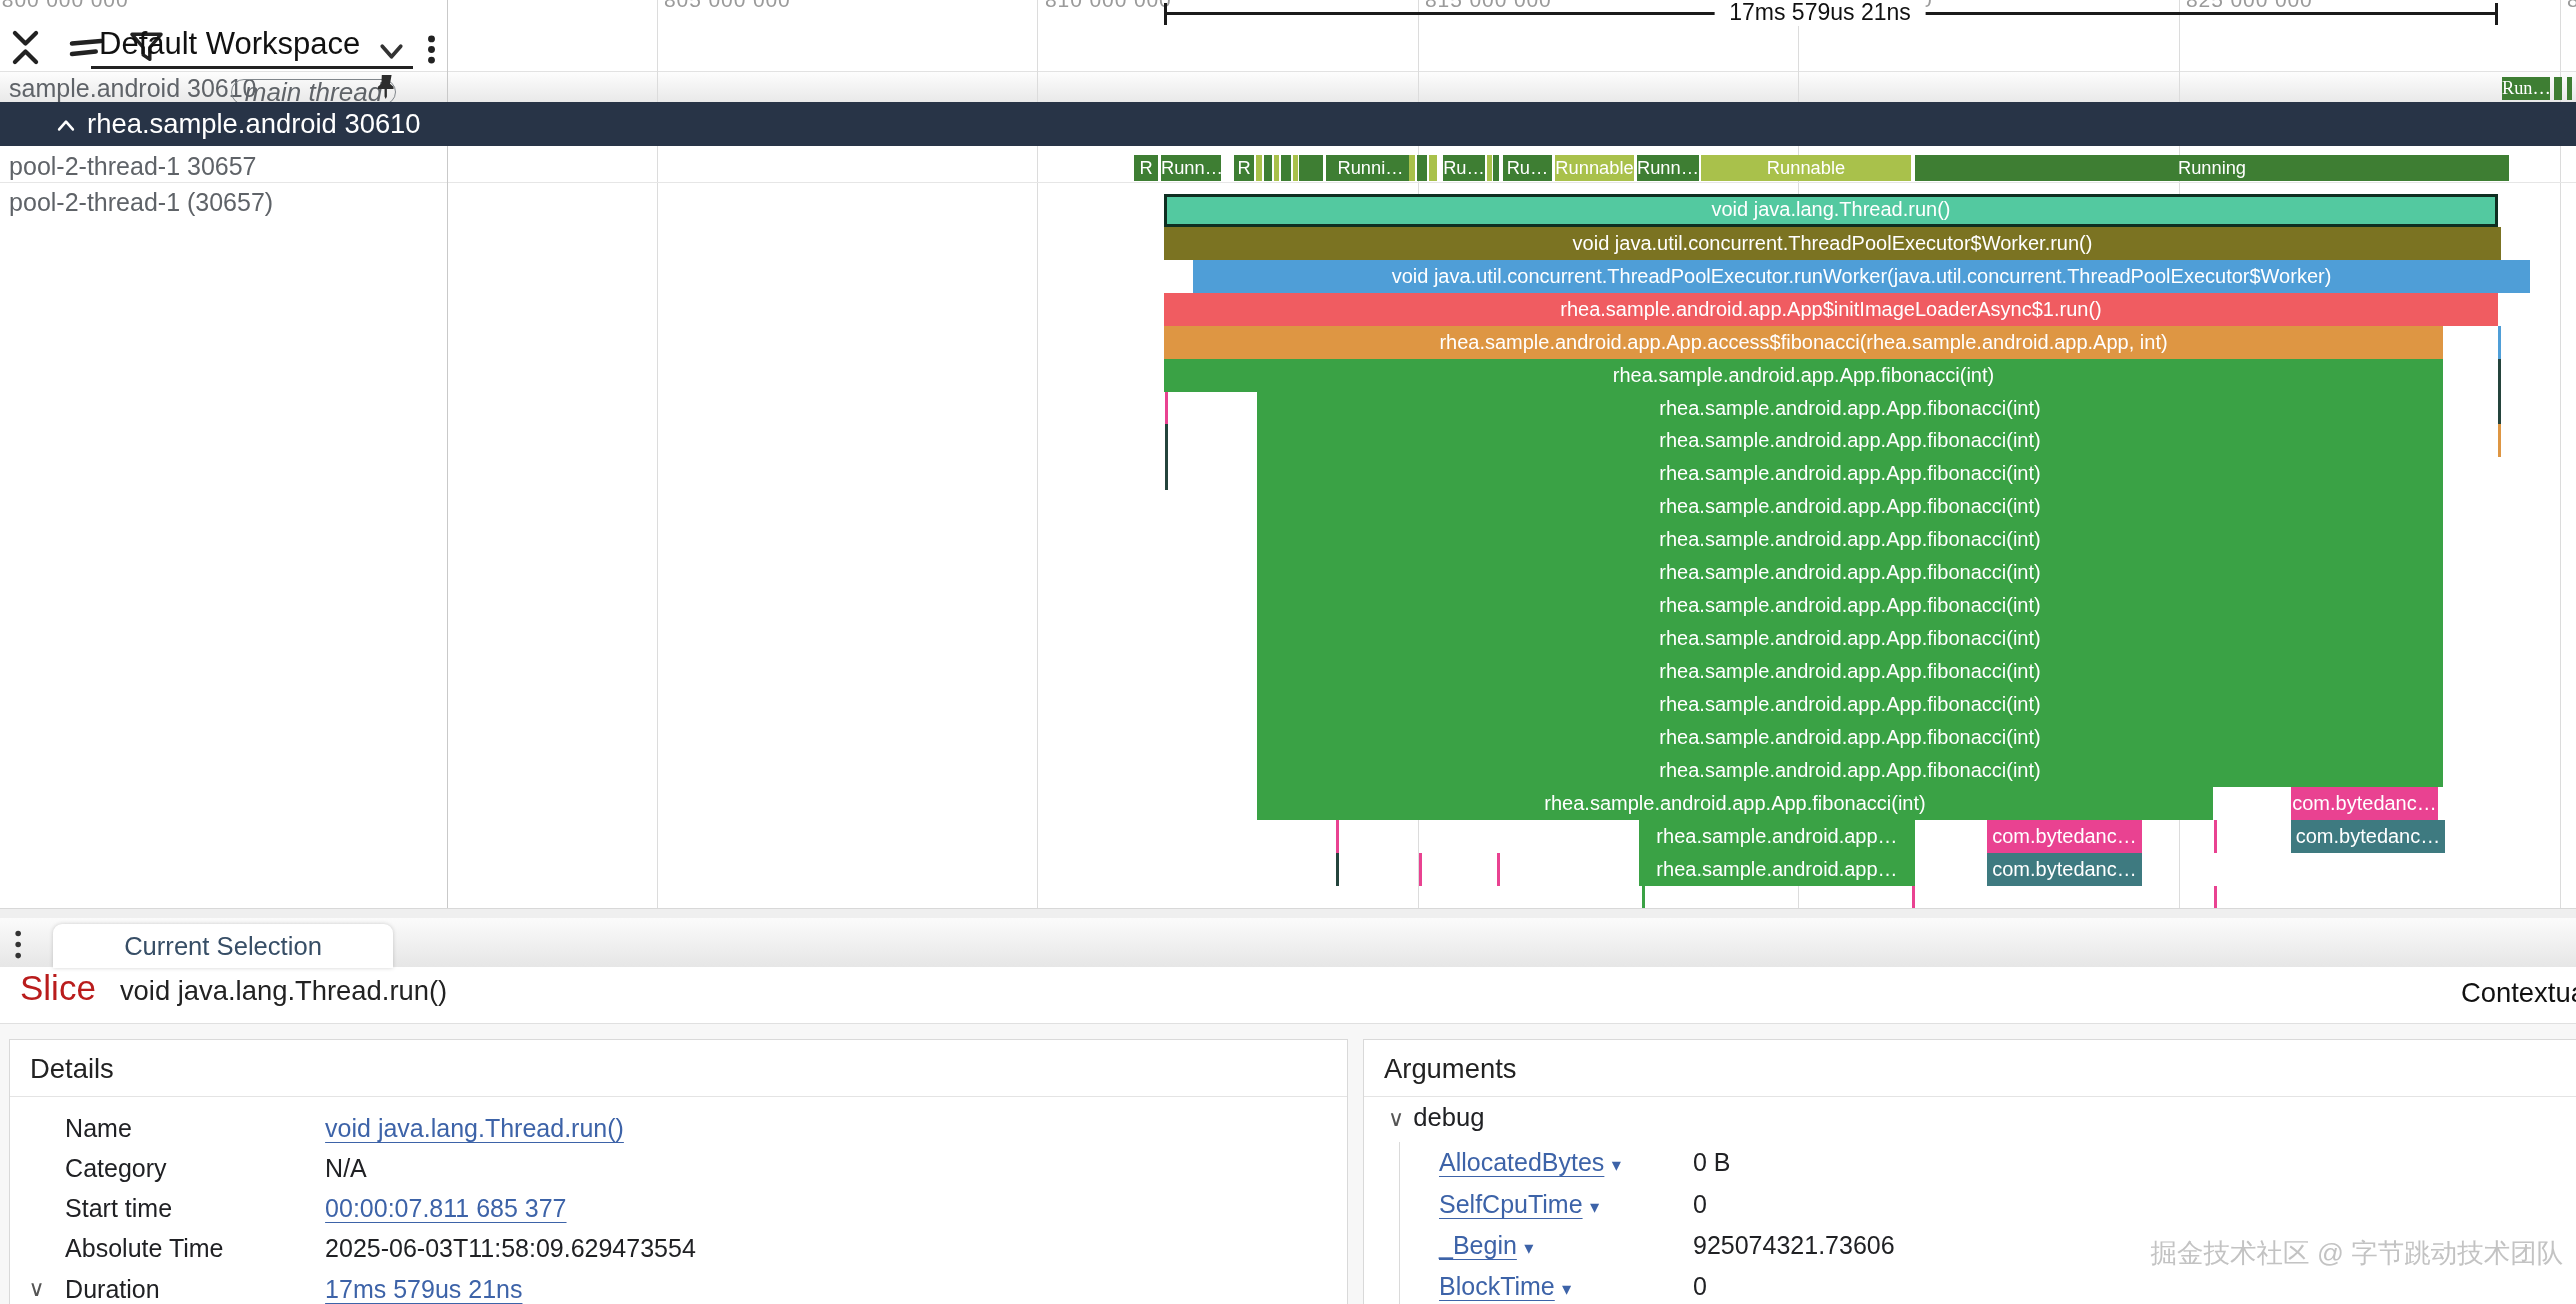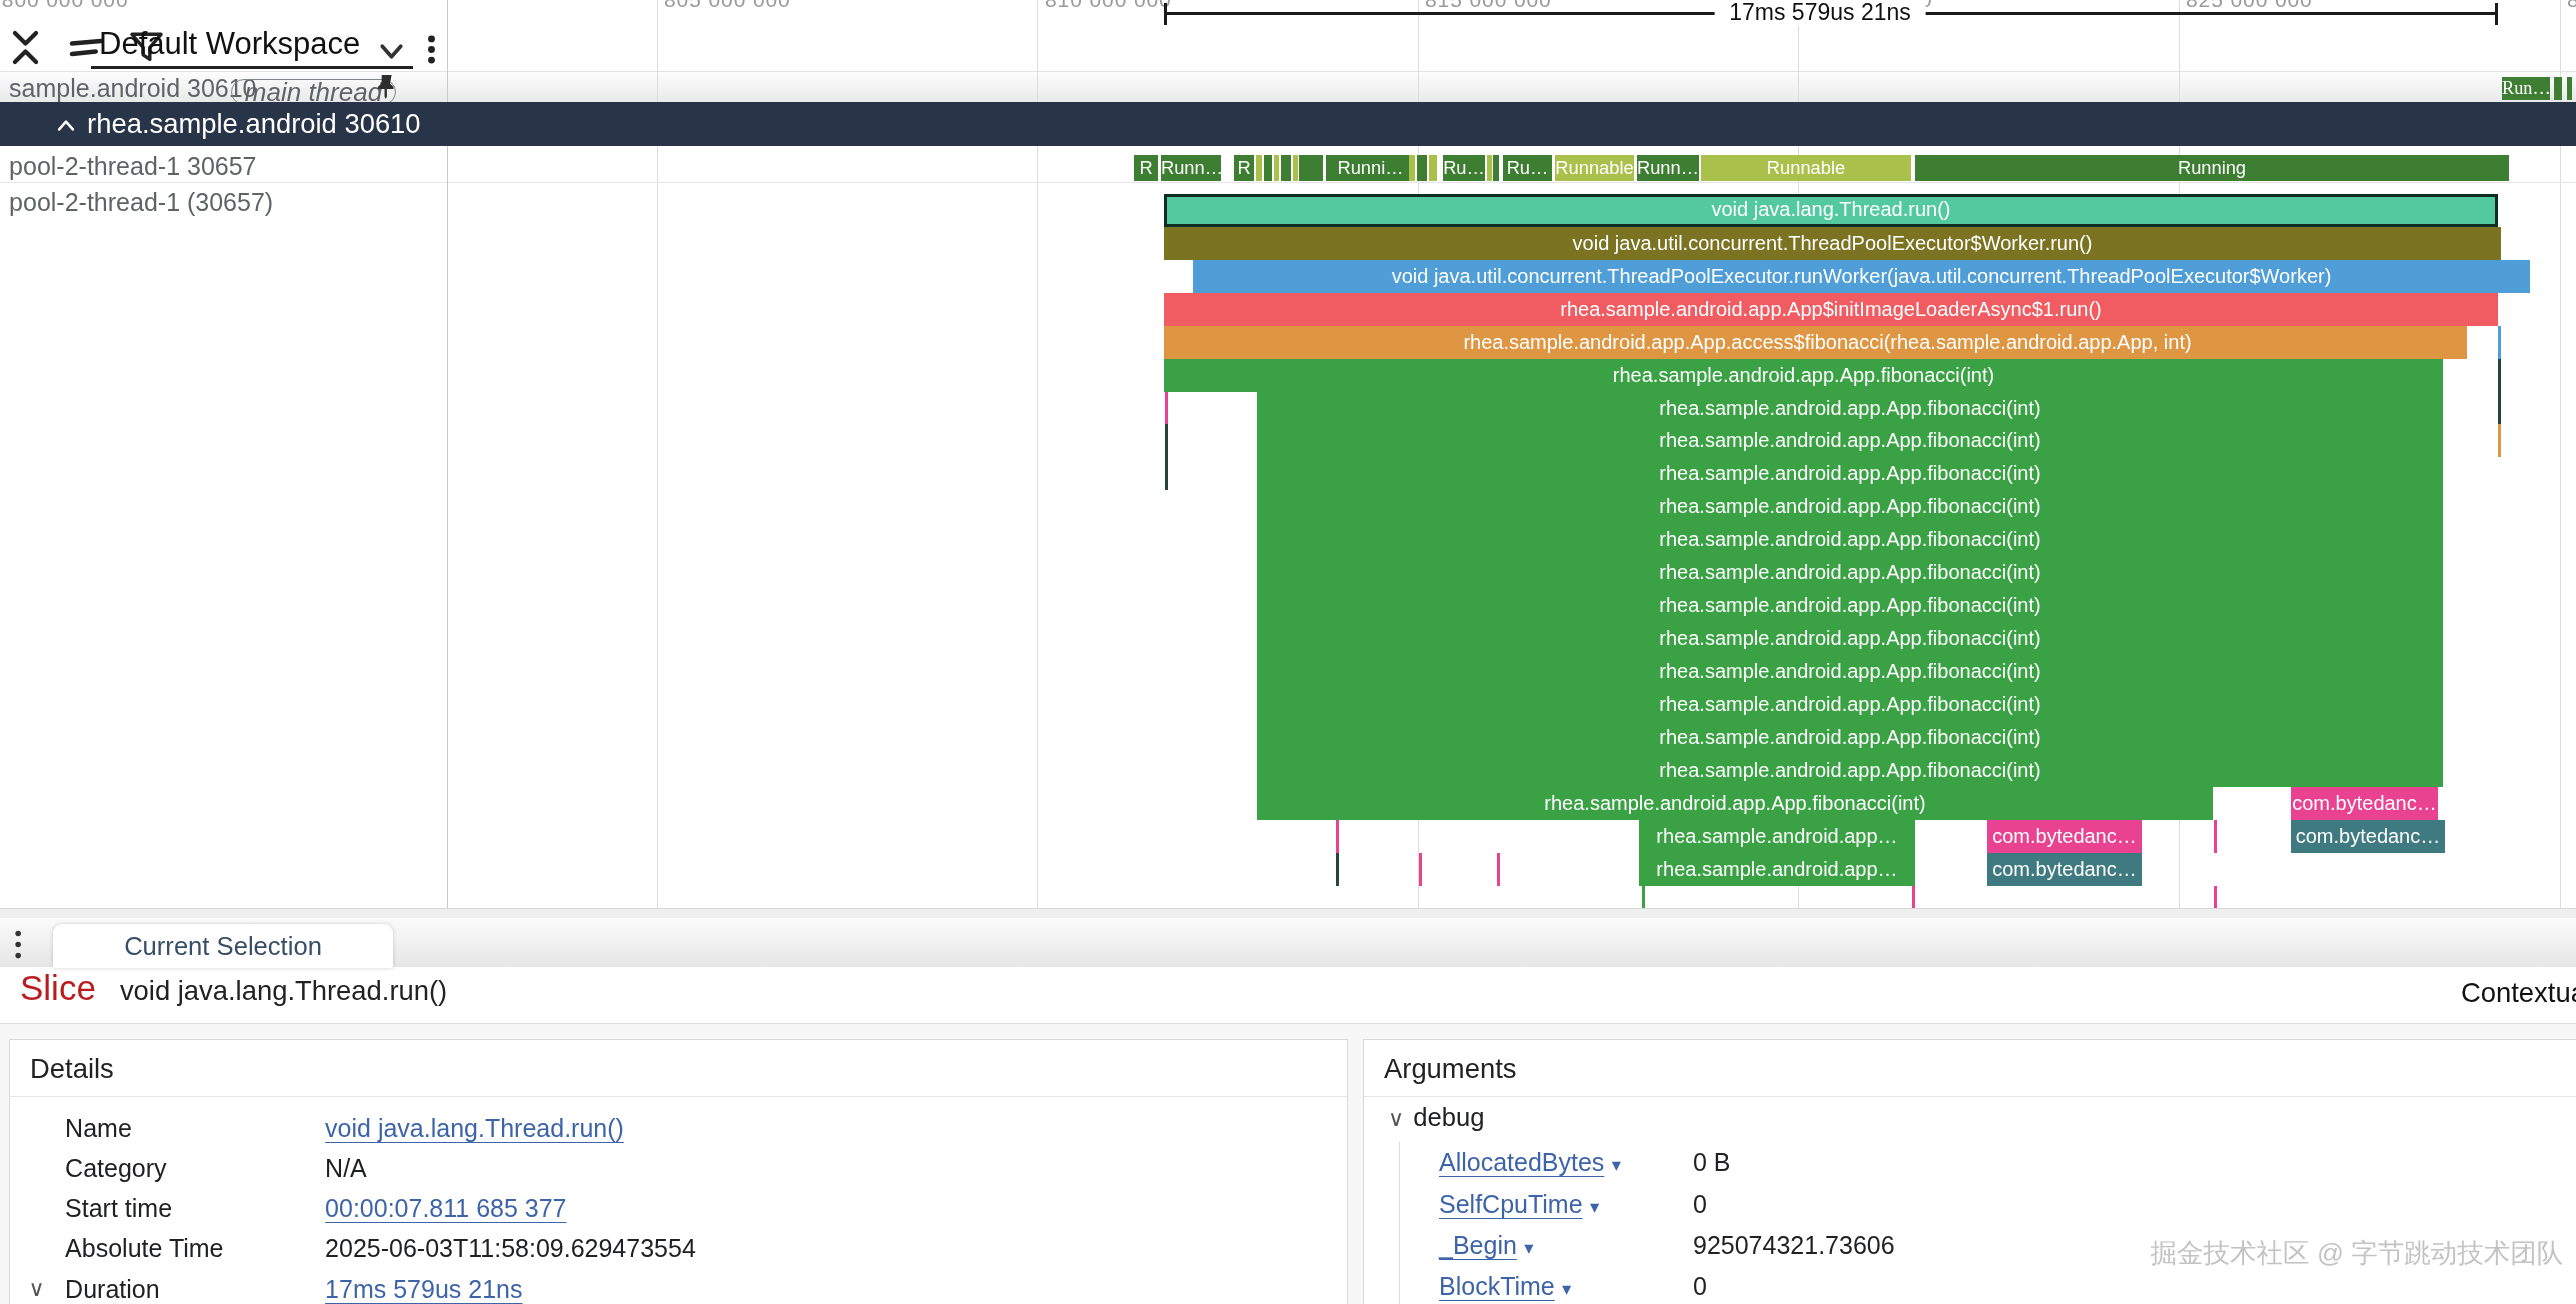--- a/index.html
+++ b/index.html
@@ -169,21 +169,21 @@
       <div class="seg" style="left: 1555px; width: 79px; top: 155px; background: rgb(169, 193, 75);">Runnable</div>
       <div class="seg" style="left: 1637px; width: 62px; top: 155px; background: rgb(62, 126, 51);">Runn…</div>
       <div class="seg" style="left: 1701px; width: 210px; top: 155px; background: rgb(169, 193, 75);">Runnable</div>
       <div class="seg" style="left: 1915px; width: 594px; top: 155px; background: rgb(62, 126, 51);">Running</div>
     </div>
   <div id="flame-layer">
       <div class="slice sel" style="left: 1164px; width: 1334px; top: 194px; background: rgb(83, 201, 160);">void java.lang.Thread.run()</div>
       <div class="slice" style="left: 1164px; width: 1337px; top: 227px; background: rgb(123, 115, 34);">void java.util.concurrent.ThreadPoolExecutor$Worker.run()</div>
       <div class="slice" style="left: 1164px; width: 1337px; top: 260px; background: rgb(79, 158, 215); margin-left: 29px;">void java.util.concurrent.ThreadPoolExecutor.runWorker(java.util.concurrent.ThreadPoolExecutor$Worker)</div>
       <div class="slice" style="left: 1164px; width: 1334px; top: 293px; background: rgb(240, 92, 97);">rhea.sample.android.app.App$initImageLoaderAsync$1.run()</div>
-      <div class="slice" style="left: 1164px; width: 1279px; top: 326px; background: rgb(222, 150, 67); padding-left: 24px;">rhea.sample.android.app.App.access$fibonacci(rhea.sample.android.app.App, int)</div>
+      <div class="slice" style="left: 1164px; width: 1279px; top: 326px; background: rgb(222, 150, 67);">rhea.sample.android.app.App.access$fibonacci(rhea.sample.android.app.App, int)</div>
       <div class="slice" style="left: 1164px; width: 1279px; top: 359px; background: rgb(58, 162, 69);">rhea.sample.android.app.App.fibonacci(int)</div>
       <div class="slice" style="left: 1257px; width: 1186px; top: 392px; background: rgb(58, 162, 69);">rhea.sample.android.app.App.fibonacci(int)</div>
       <div class="slice" style="left: 1257px; width: 1186px; top: 424px; background: rgb(58, 162, 69);">rhea.sample.android.app.App.fibonacci(int)</div>
       <div class="slice" style="left: 1257px; width: 1186px; top: 457px; background: rgb(58, 162, 69);">rhea.sample.android.app.App.fibonacci(int)</div>
       <div class="slice" style="left: 1257px; width: 1186px; top: 490px; background: rgb(58, 162, 69);">rhea.sample.android.app.App.fibonacci(int)</div>
       <div class="slice" style="left: 1257px; width: 1186px; top: 523px; background: rgb(58, 162, 69);">rhea.sample.android.app.App.fibonacci(int)</div>
       <div class="slice" style="left: 1257px; width: 1186px; top: 556px; background: rgb(58, 162, 69);">rhea.sample.android.app.App.fibonacci(int)</div>
       <div class="slice" style="left: 1257px; width: 1186px; top: 589px; background: rgb(58, 162, 69);">rhea.sample.android.app.App.fibonacci(int)</div>
       <div class="slice" style="left: 1257px; width: 1186px; top: 622px; background: rgb(58, 162, 69);">rhea.sample.android.app.App.fibonacci(int)</div>
       <div class="slice" style="left: 1257px; width: 1186px; top: 655px; background: rgb(58, 162, 69);">rhea.sample.android.app.App.fibonacci(int)</div>

